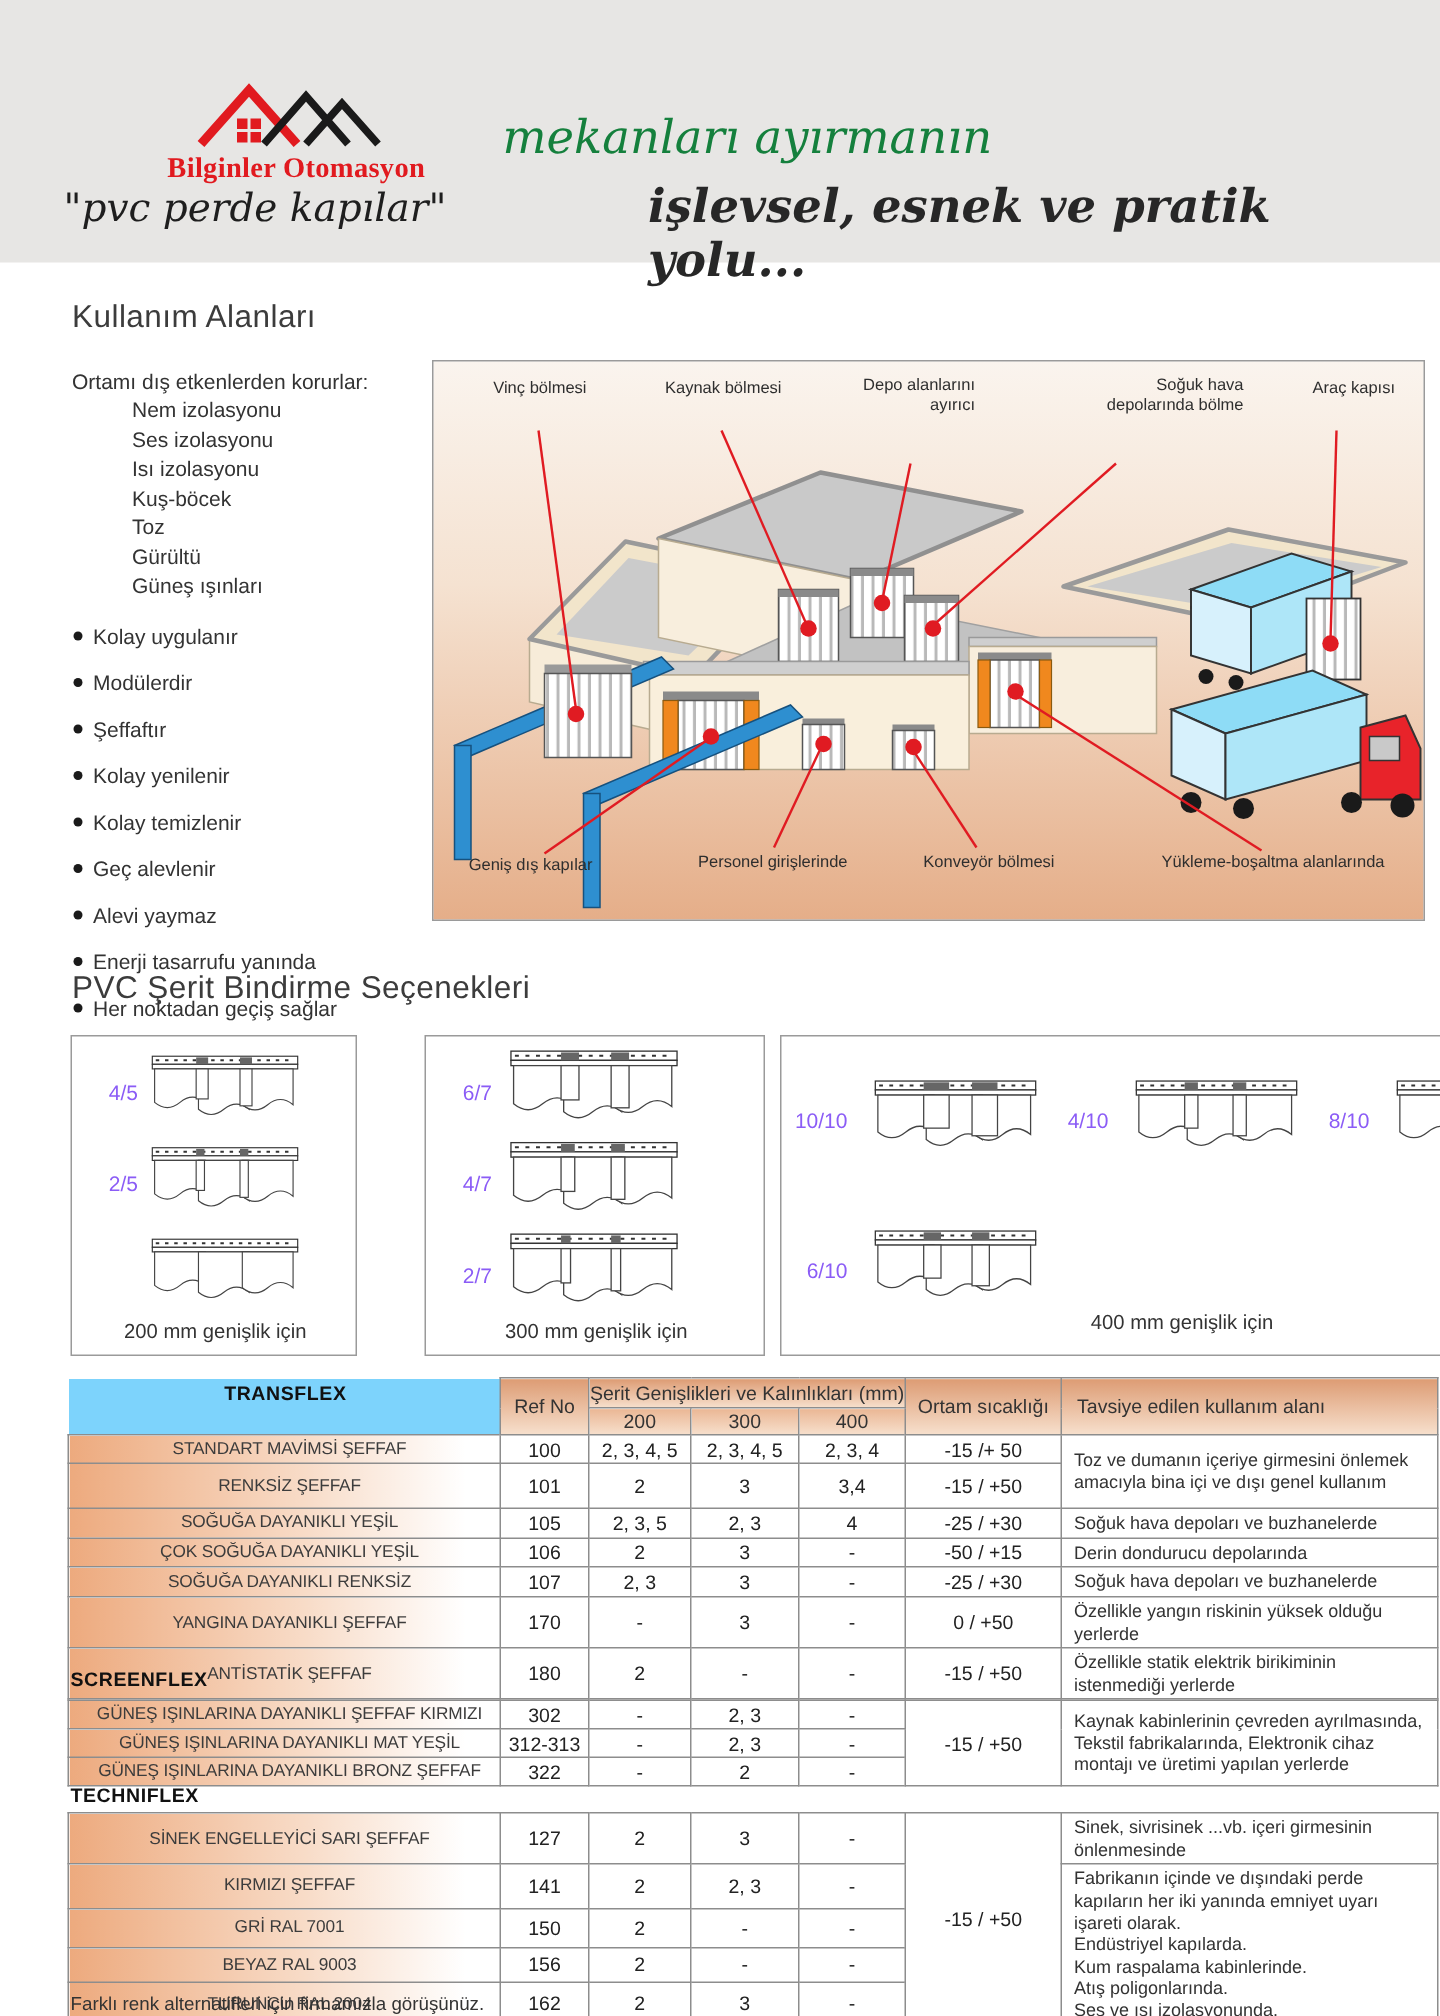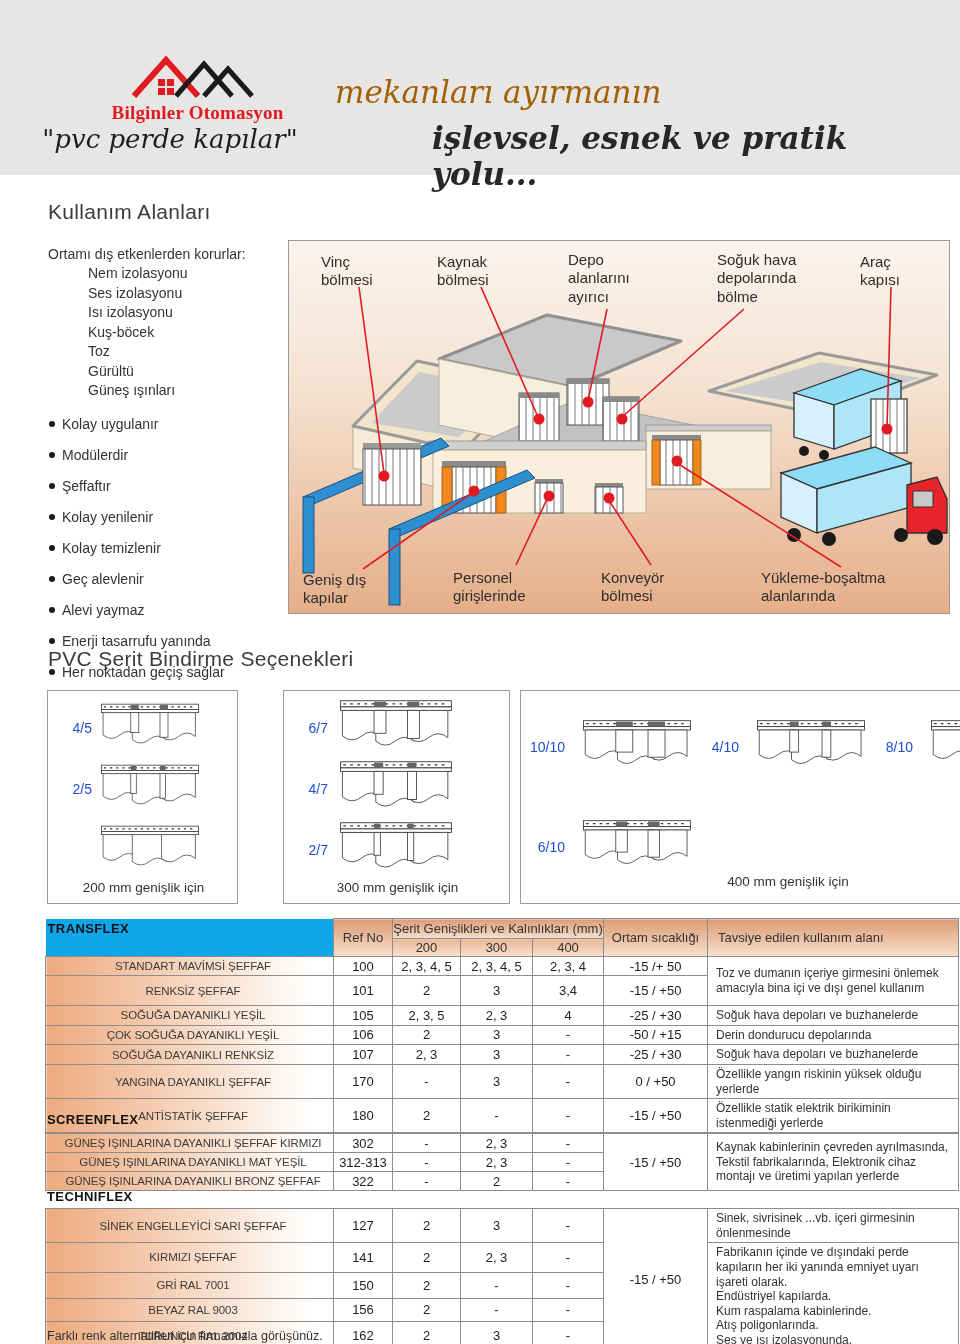--- a/index.html
+++ b/index.html
@@ -6,59 +6,59 @@
   #page{position:relative;width:960px;height:1344px;background:#ffffff;overflow:hidden;
         font-family:"Liberation Sans",sans-serif;color:#333;}
   
   #band{position:absolute;left:0;top:0;width:960px;height:175px;background:#e7e6e4;}
   #logo{position:absolute;left:85px;top:52px;width:225px;text-align:center;}
   #logo svg{display:block;margin:0 auto;}
   .brand{font-family:"Liberation Serif",serif;font-weight:bold;font-size:19px;color:#e11a1f;margin-top:2px;letter-spacing:.2px;}
   #subbrand{position:absolute;left:35px;top:124px;width:270px;text-align:center;
             font-family:"DejaVu Serif",serif;font-style:italic;font-size:26px;color:#1e1e1e;}
   #tag1{position:absolute;left:335px;top:74px;font-family:"DejaVu Serif",serif;font-style:italic;
-        font-size:31px;color:#a16207;text-align:center;}
+        font-size:31px;color:#15803d;text-align:center;}
   #tag2{position:absolute;left:432px;top:120px;font-family:"DejaVu Serif",serif;font-style:italic;
         font-size:31px;color:#272727;font-weight:bold;}
   
   .sec-title{position:absolute;font-size:21px;color:#3c3c3c;letter-spacing:.3px;}
   #usage-title{left:48px;top:200px;}
   #overlap-title{left:48px;top:647px;}
   
   #usage-list{position:absolute;left:48px;top:246px;width:235px;font-size:14px;color:#333;}
   #usage-intro{margin-bottom:2px;}
   .sub-item{margin-left:40px;line-height:19.5px;}
   .feat-item{position:relative;margin:15px 0 0 14px;line-height:16px;}
   .feat-item::before{content:"";position:absolute;left:-13px;top:5px;width:6px;height:6px;border-radius:50%;background:#1a1a1a;}
   
   #illustration{position:absolute;left:288px;top:240px;width:660px;height:372px;
       border:1px solid #9a9a9a;
       background:linear-gradient(180deg,#faf4ee 0%,#f5e2d1 40%,#e5ae89 100%);}
   #scene{position:absolute;left:0;top:0;}
-  .callout{position:absolute;transform:translateX(-50%);text-align:left;
-           font-size:15px;line-height:1.22;color:#2e2e2e;}
+  .callout{position:absolute;transform:translateX(-50%);text-align:right;
+           font-size:11px;line-height:1.22;color:#2e2e2e;}
   
   .obox{position:absolute;top:690px;height:214px;border:1px solid #9a9a9a;background:#fff;
         box-sizing:border-box;padding:6px 4px 6px 6px;display:flex;flex-direction:column;}
   #obox0{left:47px;width:191px;}
   #obox1{left:283px;width:227px;}
   #obox2{left:520px;width:496px;display:grid;grid-template-columns:1fr 1fr 1fr 1fr;align-items:center;}
   .diag-row{display:flex;align-items:center;flex:1;}
-  .ratio{width:38px;text-align:right;padding-right:8px;font-size:14px;color:#1d4ed8;flex:none;}
+  .ratio{width:38px;text-align:right;padding-right:8px;font-size:14px;color:#8b5cf6;flex:none;}
   .obox .caption{text-align:center;font-size:13.5px;color:#333;margin-top:auto;padding-bottom:2px;}
   #obox2 .caption{margin:0;align-self:end;padding-bottom:8px;}
   
   .ptable{position:absolute;left:45px;border-collapse:collapse;table-layout:fixed;width:913px;
           font-size:13px;color:#222;}
   .ptable td,.ptable th{border:1px solid #8d8d8d;padding:1px 3px;text-align:center;vertical-align:middle;
           overflow:hidden;}
   .ptable th{font-weight:normal;font-size:13px;color:#333;
           background:linear-gradient(180deg,#dd9c74 0%,#f7e0cd 100%);}
   .ptable th.sub{background:linear-gradient(180deg,#eab795 0%,#f7e0cd 100%);}
-  .ptable th.blank{border:none;background:#0ea5e9;text-align:left;vertical-align:top;padding:2px 0 0 2px;margin-top:40px;}
+  .ptable th.blank{border:none;background:#7dd3fc;text-align:center;vertical-align:top;padding:2px 0 0 2px;margin-top:40px;}
   .seclabel{font-weight:bold;font-size:13px;color:#111;letter-spacing:.4px;}
   td.pname{text-align:center;padding-left:10px;font-size:11.5px;color:#3c3c3c;letter-spacing:-.1px;
           background:linear-gradient(90deg,#edaa7e 0%,#f8dcc8 55%,#ffffff 92%);}
   td.usage{text-align:left;font-size:12px;line-height:1.22;color:#333;padding:2px 8px;white-space:pre-line;}
   #table1{top:918px;} #table2{top:1133px;} #table3{top:1208px;}
   #label-screenflex{position:absolute;left:47px;top:1112px;}
   #label-techniflex{position:absolute;left:47px;top:1189px;}
   #footnote{position:absolute;left:47px;top:1329px;font-size:12.5px;color:#333;}
   th.group{padding:0;}
 </style>

